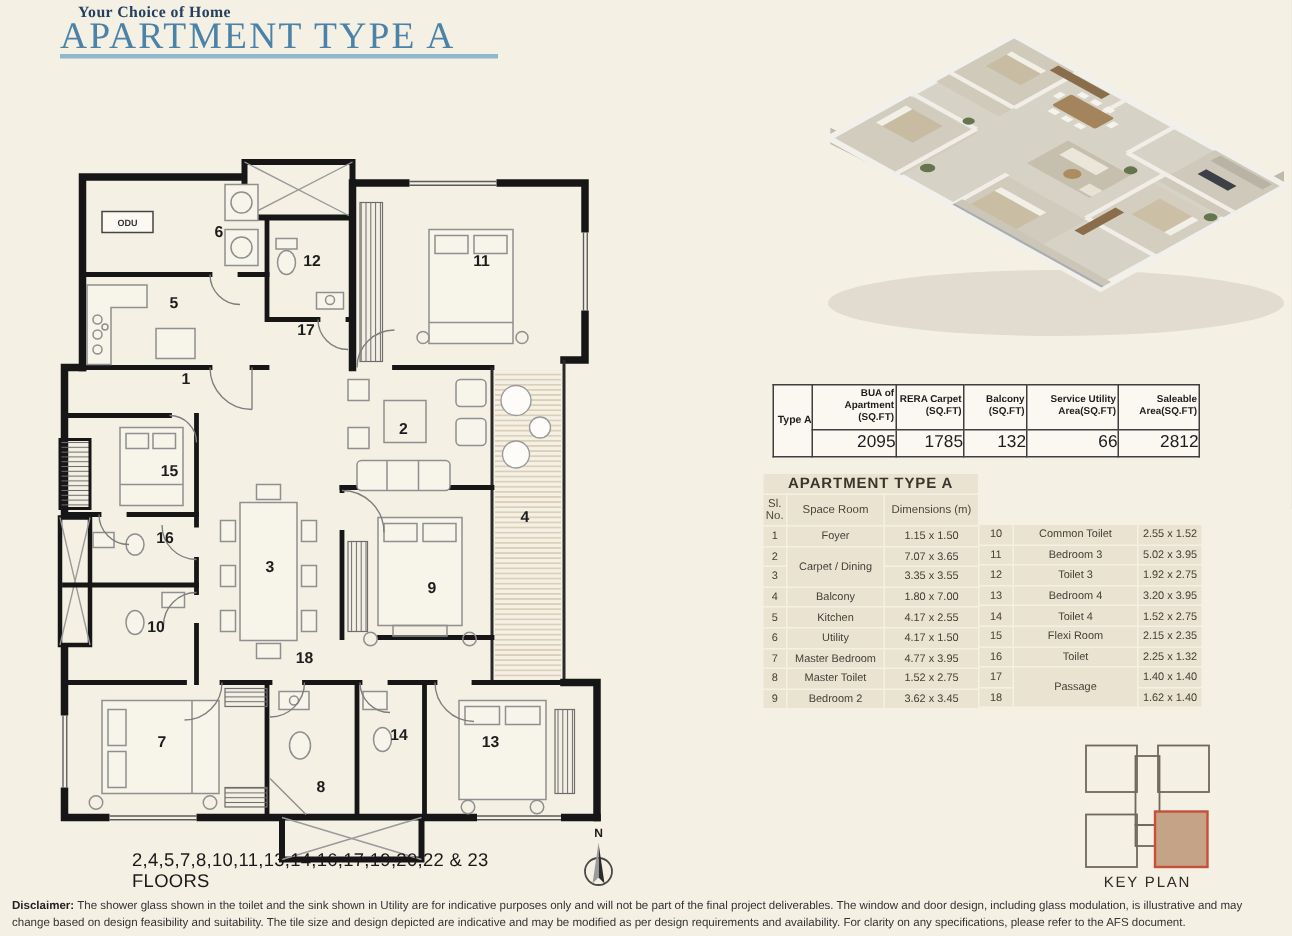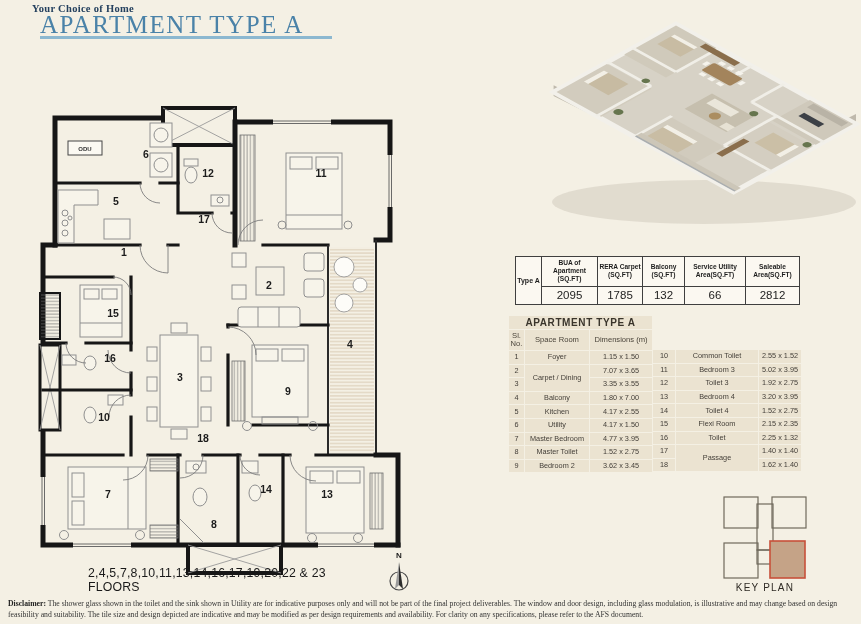--- a/index.html
+++ b/index.html
@@ -5,21 +5,21 @@
   * { margin:0; padding:0; box-sizing:border-box; }
   html,body { background:#e9e5da; }
   #page {
     position:relative; width:861px; height:624px;
     background:#f4f0e4; overflow:hidden;
     font-family:"Liberation Sans", sans-serif; color:#222;
   }
   .abs { position:absolute; }
 
   
-  .eyebrow { left:32px; top:3px; font-family:"Liberation Serif",serif; font-weight:bold;
+  .eyebrow { left:52px; top:3px; font-family:"Liberation Serif",serif; font-weight:bold;
              font-size:10.5px; letter-spacing:.3px; color:#24405e; }
   .title   { left:40px; top:11px; font-family:"Liberation Serif",serif;
              font-size:25px; letter-spacing:1.5px; color:#4a82a8; }
   .underline { left:40px; top:36px; width:292px; height:2.5px; background:#8cb8d0; }
   .subtitle { left:40px; top:40px; font-family:"Liberation Serif",serif; font-style:italic;
               font-weight:bold; font-size:14.5px; color:#2079a4; }
 
   
   #plan { left:28px; top:95px; }
   .rn { font-family:"Liberation Sans",sans-serif; font-size:10.5px; font-weight:600; fill:#1c1c1c; }
@@ -30,41 +30,41 @@
   .furn { stroke:#8f8f8f; stroke-width:1; fill:none; }
   .furnf { stroke:#8f8f8f; stroke-width:1; fill:#f7f4ea; }
   .arc { stroke:#7d7d7d; stroke-width:.9; fill:none; }
   .win { stroke:#5a5a5a; stroke-width:.9; }
 
   .floors-note { left:88px; top:566px; width:280px; font-size:12.3px;
                  letter-spacing:.2px; color:#191919; }
 
   
   #area-table { left:515px; top:256px; border-collapse:collapse; background:#fbf8f1; }
-  #area-table td { border:1px solid #3f3f3f; text-align:center; vertical-align:middle; color:#1d1d1d; }
+  #area-table td { border:1px solid #3f3f3f; text-align:right; vertical-align:middle; color:#1d1d1d; }
   #area-table .hd { font-size:6.6px; font-weight:bold; line-height:1.25; padding:2px 1px; }
   #area-table .lbl { font-size:7px; font-weight:bold; width:26px; }
   #area-table .val { font-size:11.5px; height:18px; }
 
   
   .dimtab { border-collapse:separate; border-spacing:1.6px; }
   .dimtab td { background:#ebe3d1; color:#45403a; text-align:center; vertical-align:middle;
                font-size:7.3px; line-height:1.1; padding:0 1px; }
   #dim-left { left:508px; top:315px; }
   #dim-right { left:652px; top:349px; }
   #dim-left .ttl { font-size:10px; font-weight:bold; letter-spacing:.6px; color:#3a352c; height:13px; }
   #dim-left .hcell { font-size:7.6px; height:20px; color:#4a443a;margin-left:44px; }
   .dimtab .r { height:12.6px; }
 
   
   #keyplan { left:712px; top:494px; }
   .kp-label { font-family:"Liberation Sans",sans-serif; font-size:10px; letter-spacing:1.2px; fill:#2e2a24; }
 
   
-  .disclaimer { left:8px; top:599px; width:846px; font-size:7.7px; line-height:1.4; color:#333;font-family:Liberation Serif, serif; }
+  .disclaimer { left:8px; top:599px; width:846px; font-size:7.7px; line-height:1.4; color:#333; }
   .disclaimer b { color:#222; }
 </style>
 </head>
 <body>
 
 <div id="page">
 
   <div class="abs eyebrow">Your Choice of Home</div>
   <div class="abs title">APARTMENT TYPE A</div>
   <div class="abs underline"></div>

